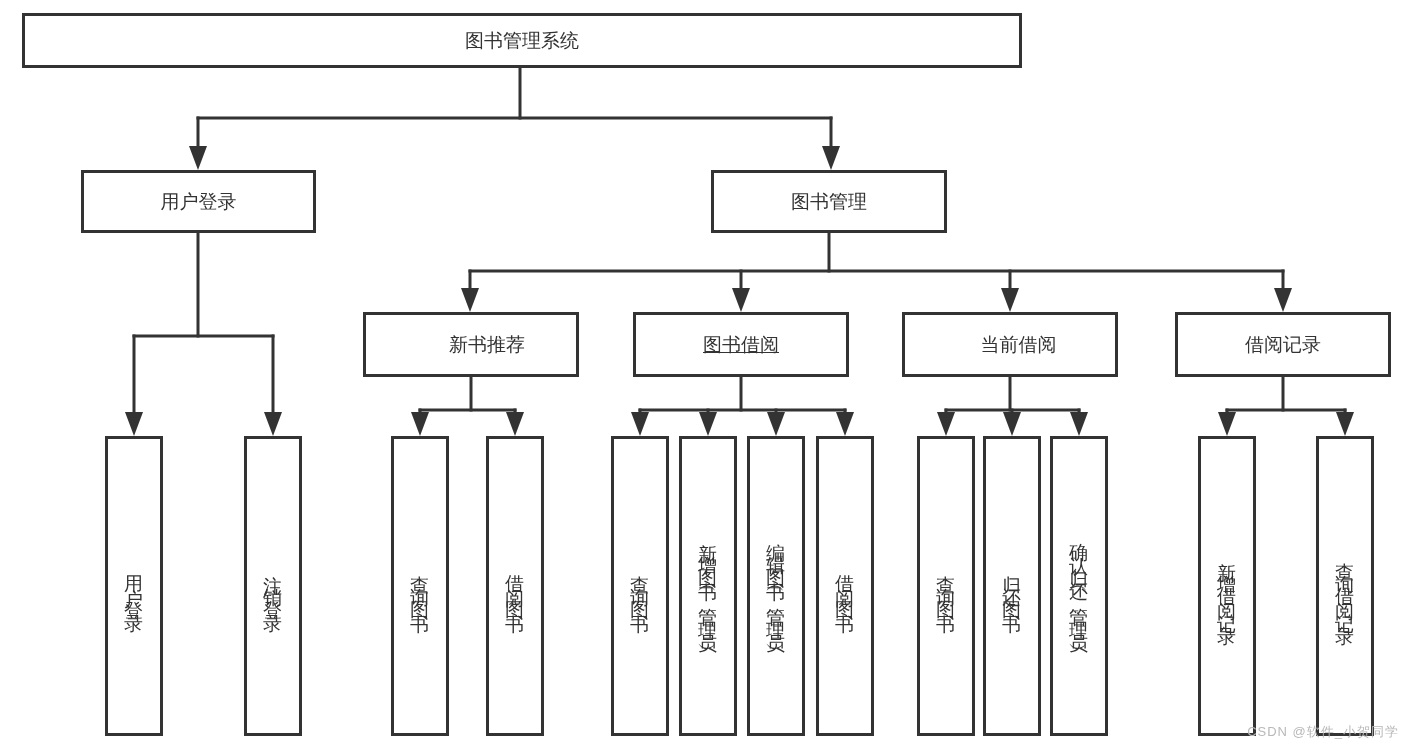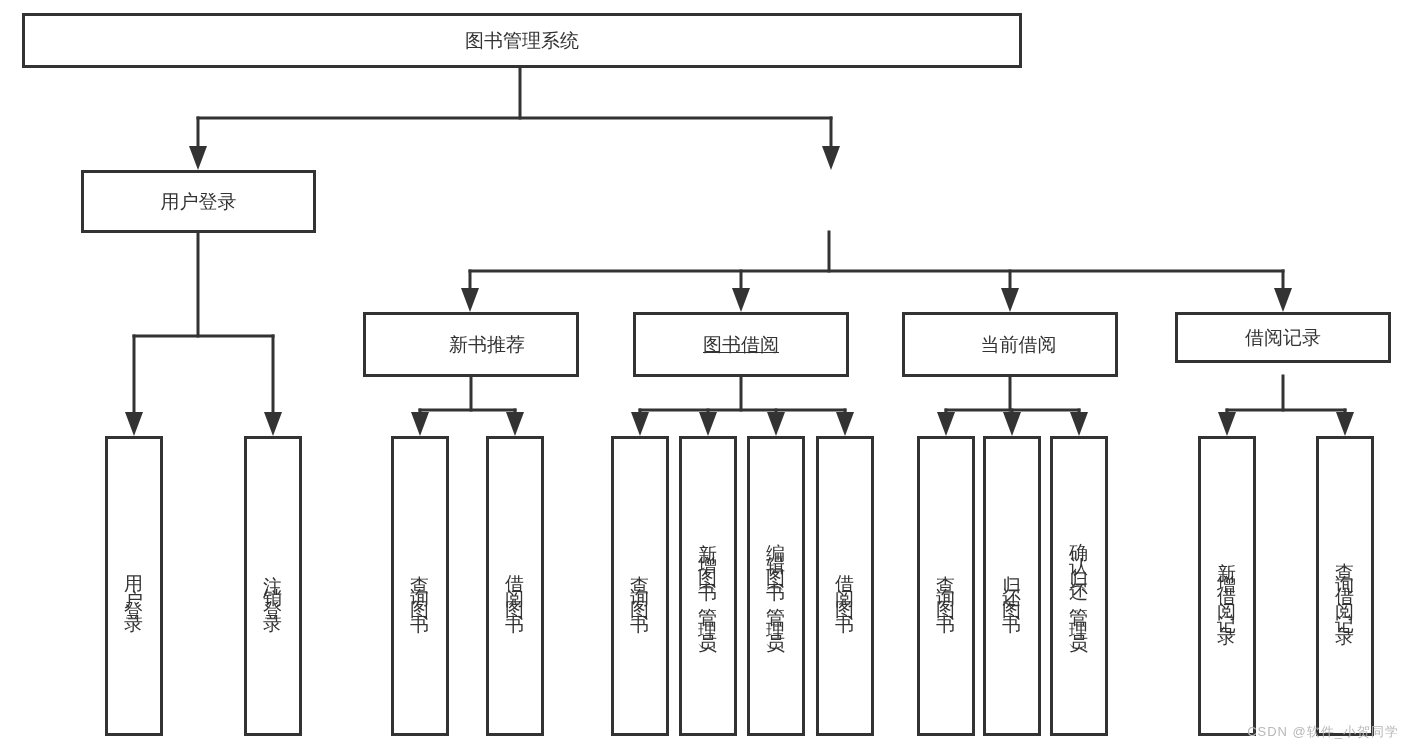--- a/index.html
+++ b/index.html
@@ -122,25 +122,26 @@
       <line class="ln" x1="1227" y1="410" x2="1227" y2="416"></line>
       <polygon class="ah" points="1227,436 1218,412 1236,412"></polygon>
       <line class="ln" x1="1345" y1="410" x2="1345" y2="416"></line>
       <polygon class="ah" points="1345,436 1336,412 1354,412"></polygon>
     </g>
   </svg>
 
   <div class="box" style="left:22px; top:13px; width:1000px; height:55px;">图书管理系统</div>
 
   <div class="box" style="left:81px; top:170px; width:235px; height:63px;">用户登录</div>
+  <div class="box" style="left:711px; top:170px; width:236px; height:63px;">图书管理</div>
 
   <div class="box" style="left:363px; top:312px; width:216px; height:65px;padding-left:32px;">新书推荐</div>
   <div class="box" style="left:633px; top:312px; width:216px; height:65px;text-decoration:underline;">图书借阅</div>
   <div class="box" style="left:902px; top:312px; width:216px; height:65px;padding-left:17px;">当前借阅</div>
-  <div class="box" style="left:1175px; top:312px; width:216px; height:51px;">借阅记录</div>
+  <div class="box" style="left:1175px; top:312px; width:216px; height:65px;">借阅记录</div>
 
   <div class="box leaf" style="left:105px; top:436px; width:58px; height:300px;">
     <span>用户登录</span>
   </div>
   <div class="box leaf" style="left:244px; top:436px; width:58px; height:300px;">
     <span>注销登录</span>
   </div>
 
   <div class="box leaf" style="left:391px; top:436px; width:58px; height:300px;">
     <span>查询图书</span>

